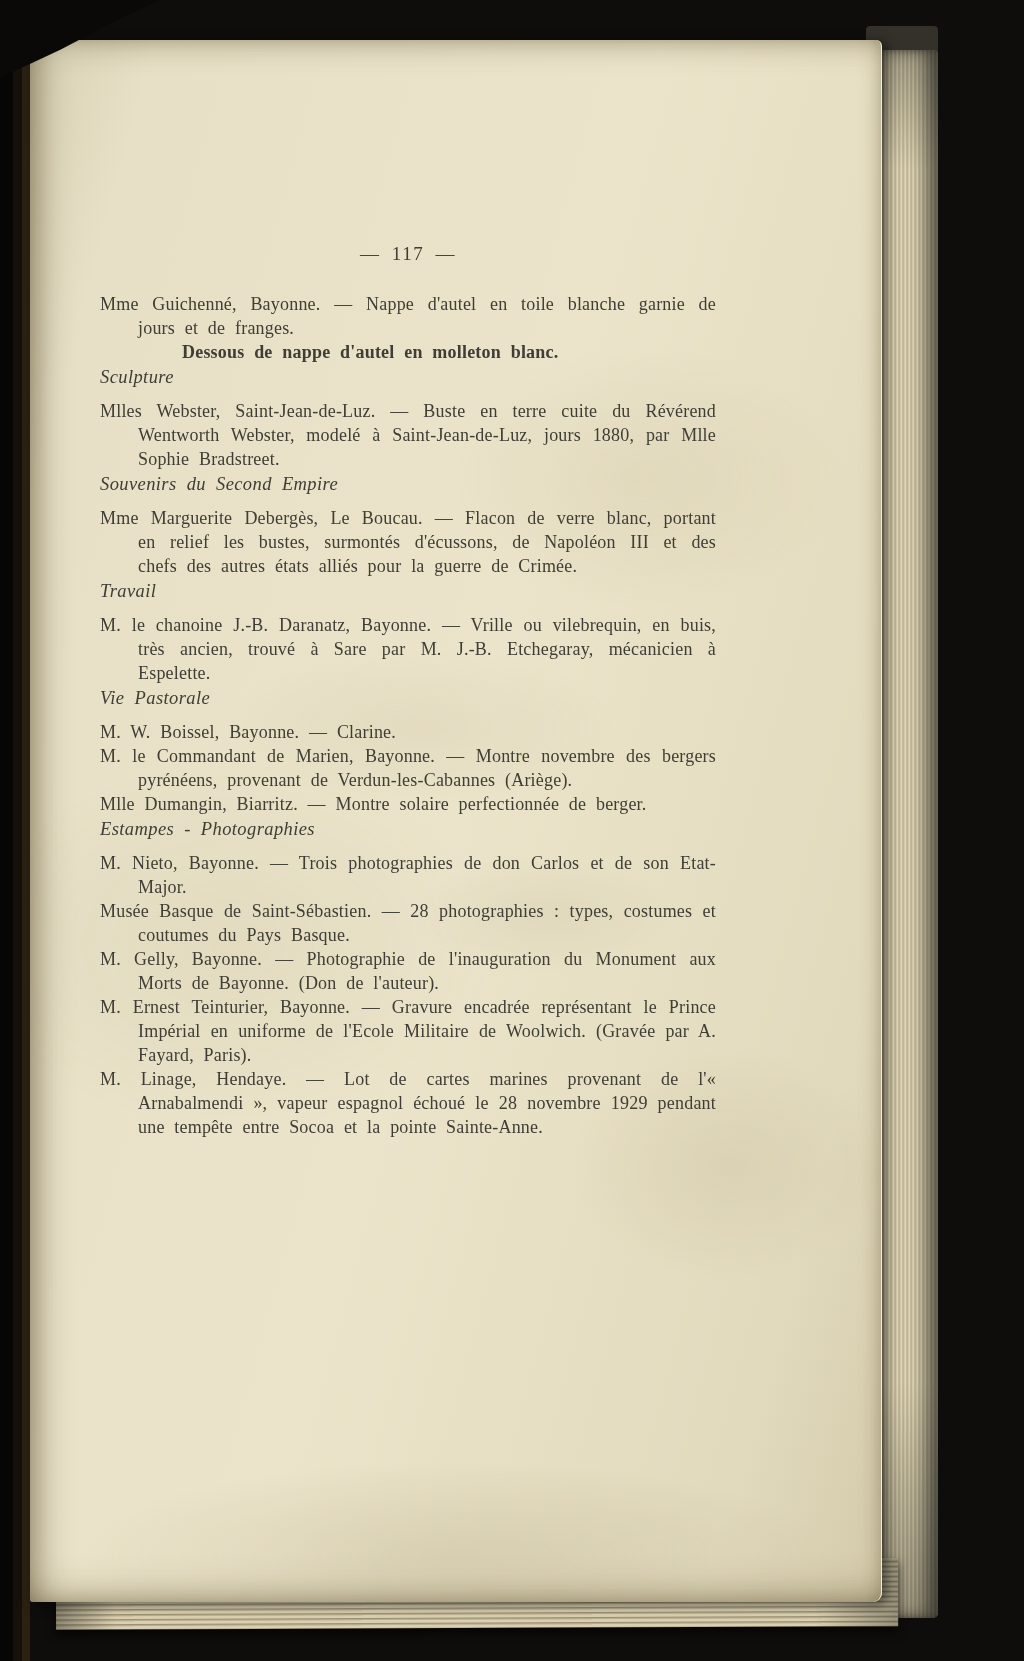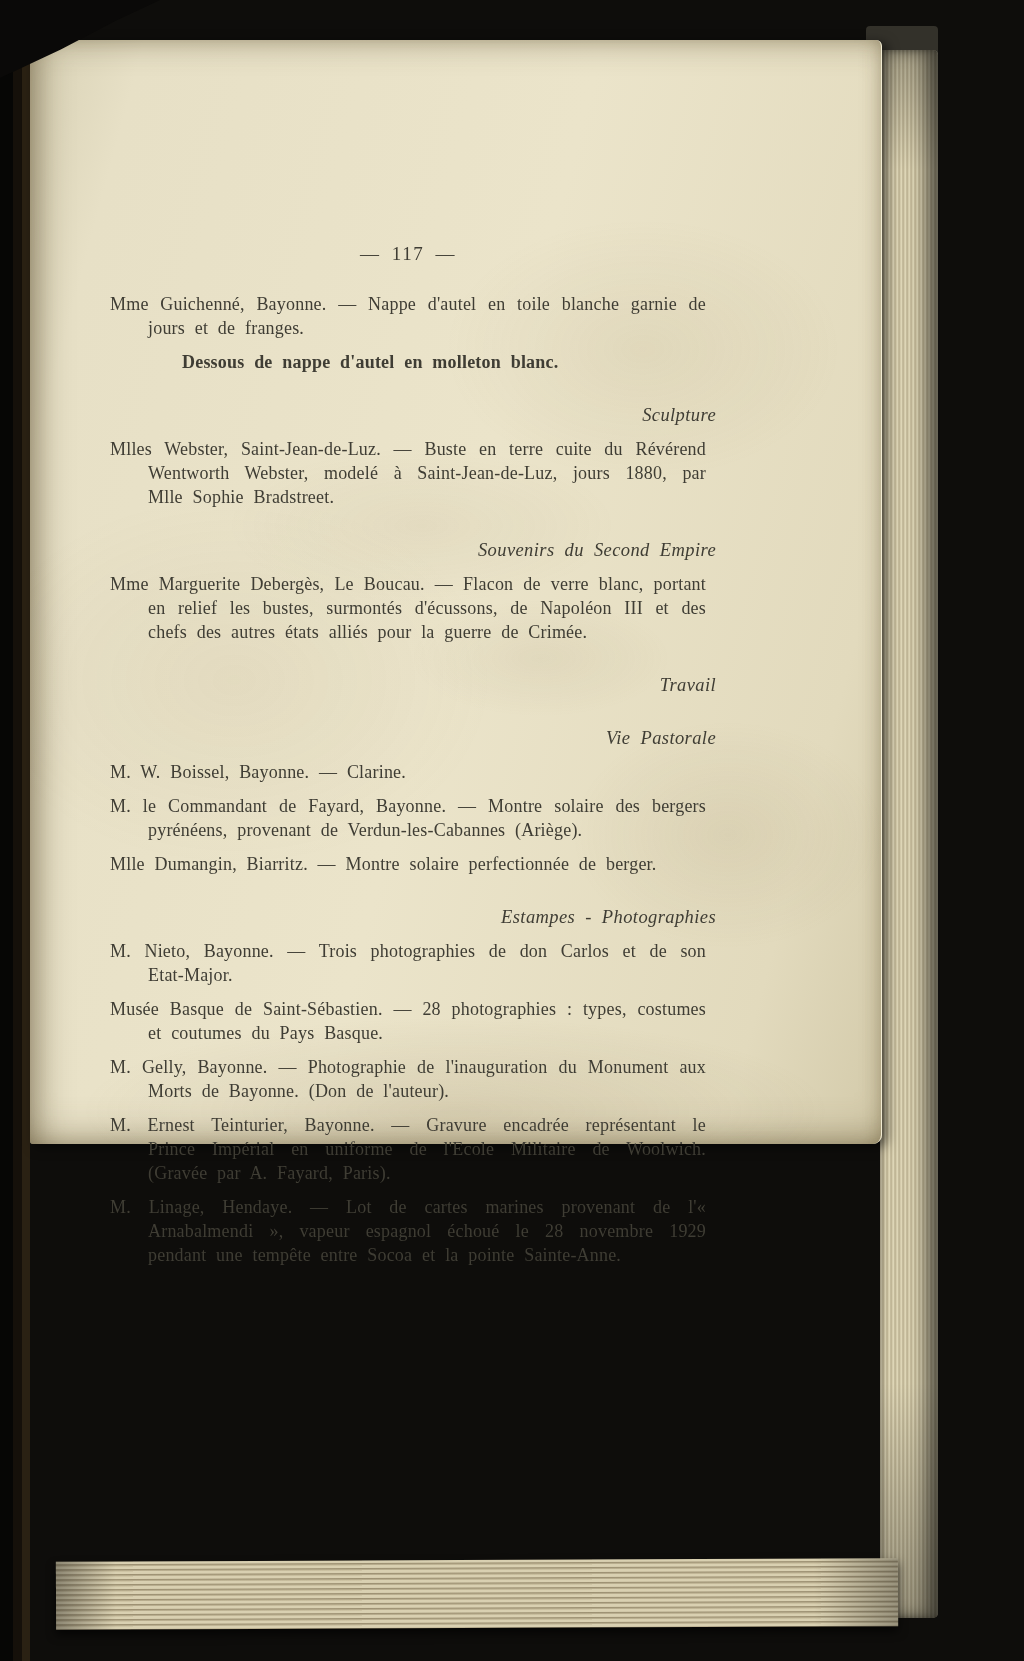--- a/index.html
+++ b/index.html
@@ -39,21 +39,21 @@
     position: absolute; left: 56px; top: 1560px; width: 842px; height: 68px;
     background:
       linear-gradient(90deg, rgba(0,0,0,0.35), rgba(0,0,0,0) 60px, rgba(0,0,0,0) 90%, rgba(0,0,0,0.3)),
       repeating-linear-gradient(180deg, #d9d0b1 0 2px, #9d9173 3px, #cfc5a5 5px);
     box-shadow: 0 5px 10px rgba(0,0,0,0.65);
     transform: rotate(-0.25deg);
     z-index: 1;
   }
 
   .page {
-    position: absolute; left: 30px; top: 40px; width: 852px; height: 1104px;
+    position: absolute; left: 30px; top: 40px; width: 852px; height: 1562px;
     z-index: 2;
     background: linear-gradient(105deg, #d8d1b5 0%, #e7e0c6 10%, #ebe4ca 50%, #e2dabd 86%, #d3caaa 100%);
     border-radius: 3px 6px 9px 3px;
     border-right: 1px solid #f1ebd2;
     box-shadow:
       inset 20px 0 34px -14px rgba(70,55,25,0.5),
       inset -7px 0 18px -8px rgba(95,80,45,0.35),
       inset 0 -24px 40px -22px rgba(95,80,45,0.45),
       inset 0 20px 34px -20px rgba(95,80,45,0.3),
       5px 3px 12px rgba(0,0,0,0.55);
@@ -86,36 +86,36 @@
   }
 
   .page-number {
     margin: 202px 0 26px 0;
     text-align: center;
     font-size: 19px;
     letter-spacing: 1.5px;
   }
 
   p.entry {
-    margin: 10px;
+    margin: 0;
     padding-left: 38px;
     text-indent: -38px;
     text-align: justify;
   }
 
   p.subentry {
     margin: 0;
     padding-left: 82px;
     text-align: left;
     font-weight: bold;
   }
 
   h3.heading {
-    margin: 29px 0 10px 0;
-    text-align: right;
+    margin: 1px 0 10px 0;
+    text-align: left;
     font-style: italic;
     font-weight: normal;
     font-size: 18.5px;
     letter-spacing: 0.4px;
   }
 </style>
 </head>
 <body>
 
 <div class="scene">
@@ -134,24 +134,25 @@
       <p class="entry">Mme Guichenné, Bayonne. — Nappe d'autel en toile blanche garnie de jours et de franges.</p>
       <p class="subentry">Dessous de nappe d'autel en molleton blanc.</p>
 
       <h3 class="heading">Sculpture</h3>
       <p class="entry">Mlles Webster, Saint-Jean-de-Luz. — Buste en terre cuite du Révérend Wentworth Webster, modelé à Saint-Jean-de-Luz, jours 1880, par Mlle Sophie Bradstreet.</p>
 
       <h3 class="heading">Souvenirs du Second Empire</h3>
       <p class="entry">Mme Marguerite Debergès, Le Boucau. — Flacon de verre blanc, portant en relief les bustes, surmontés d'écussons, de Napoléon III et des chefs des autres états alliés pour la guerre de Crimée.</p>
 
       <h3 class="heading">Travail</h3>
+      <p class="entry">M. le chanoine J.-B. Daranatz, Bayonne. — Vrille ou vilebrequin, en buis, très ancien, trouvé à Sare par M. J.-B. Etchegaray, mécanicien à Espelette.</p>
 
       <h3 class="heading">Vie Pastorale</h3>
       <p class="entry">M. W. Boissel, Bayonne. — Clarine.</p>
-      <p class="entry">M. le Commandant de Fayard, Bayonne. — Montre solaire des bergers pyrénéens, provenant de Verdun-les-Cabannes (Ariège).</p>
+      <p class="entry">M. le Commandant de Marien, Bayonne. — Montre novembre des bergers pyrénéens, provenant de Verdun-les-Cabannes (Ariège).</p>
       <p class="entry">Mlle Dumangin, Biarritz. — Montre solaire perfectionnée de berger.</p>
 
       <h3 class="heading">Estampes - Photographies</h3>
       <p class="entry">M. Nieto, Bayonne. — Trois photographies de don Carlos et de son Etat-Major.</p>
       <p class="entry">Musée Basque de Saint-Sébastien. — 28 photographies : types, costumes et coutumes du Pays Basque.</p>
       <p class="entry">M. Gelly, Bayonne. — Photographie de l'inauguration du Monument aux Morts de Bayonne. (Don de l'auteur).</p>
       <p class="entry">M. Ernest Teinturier, Bayonne. — Gravure encadrée représentant le Prince Impérial en uniforme de l'Ecole Militaire de Woolwich. (Gravée par A. Fayard, Paris).</p>
       <p class="entry">M. Linage, Hendaye. — Lot de cartes marines provenant de l'« Arnabalmendi », vapeur espagnol échoué le 28 novembre 1929 pendant une tempête entre Socoa et la pointe Sainte-Anne.</p>
     </div>
   </div>

